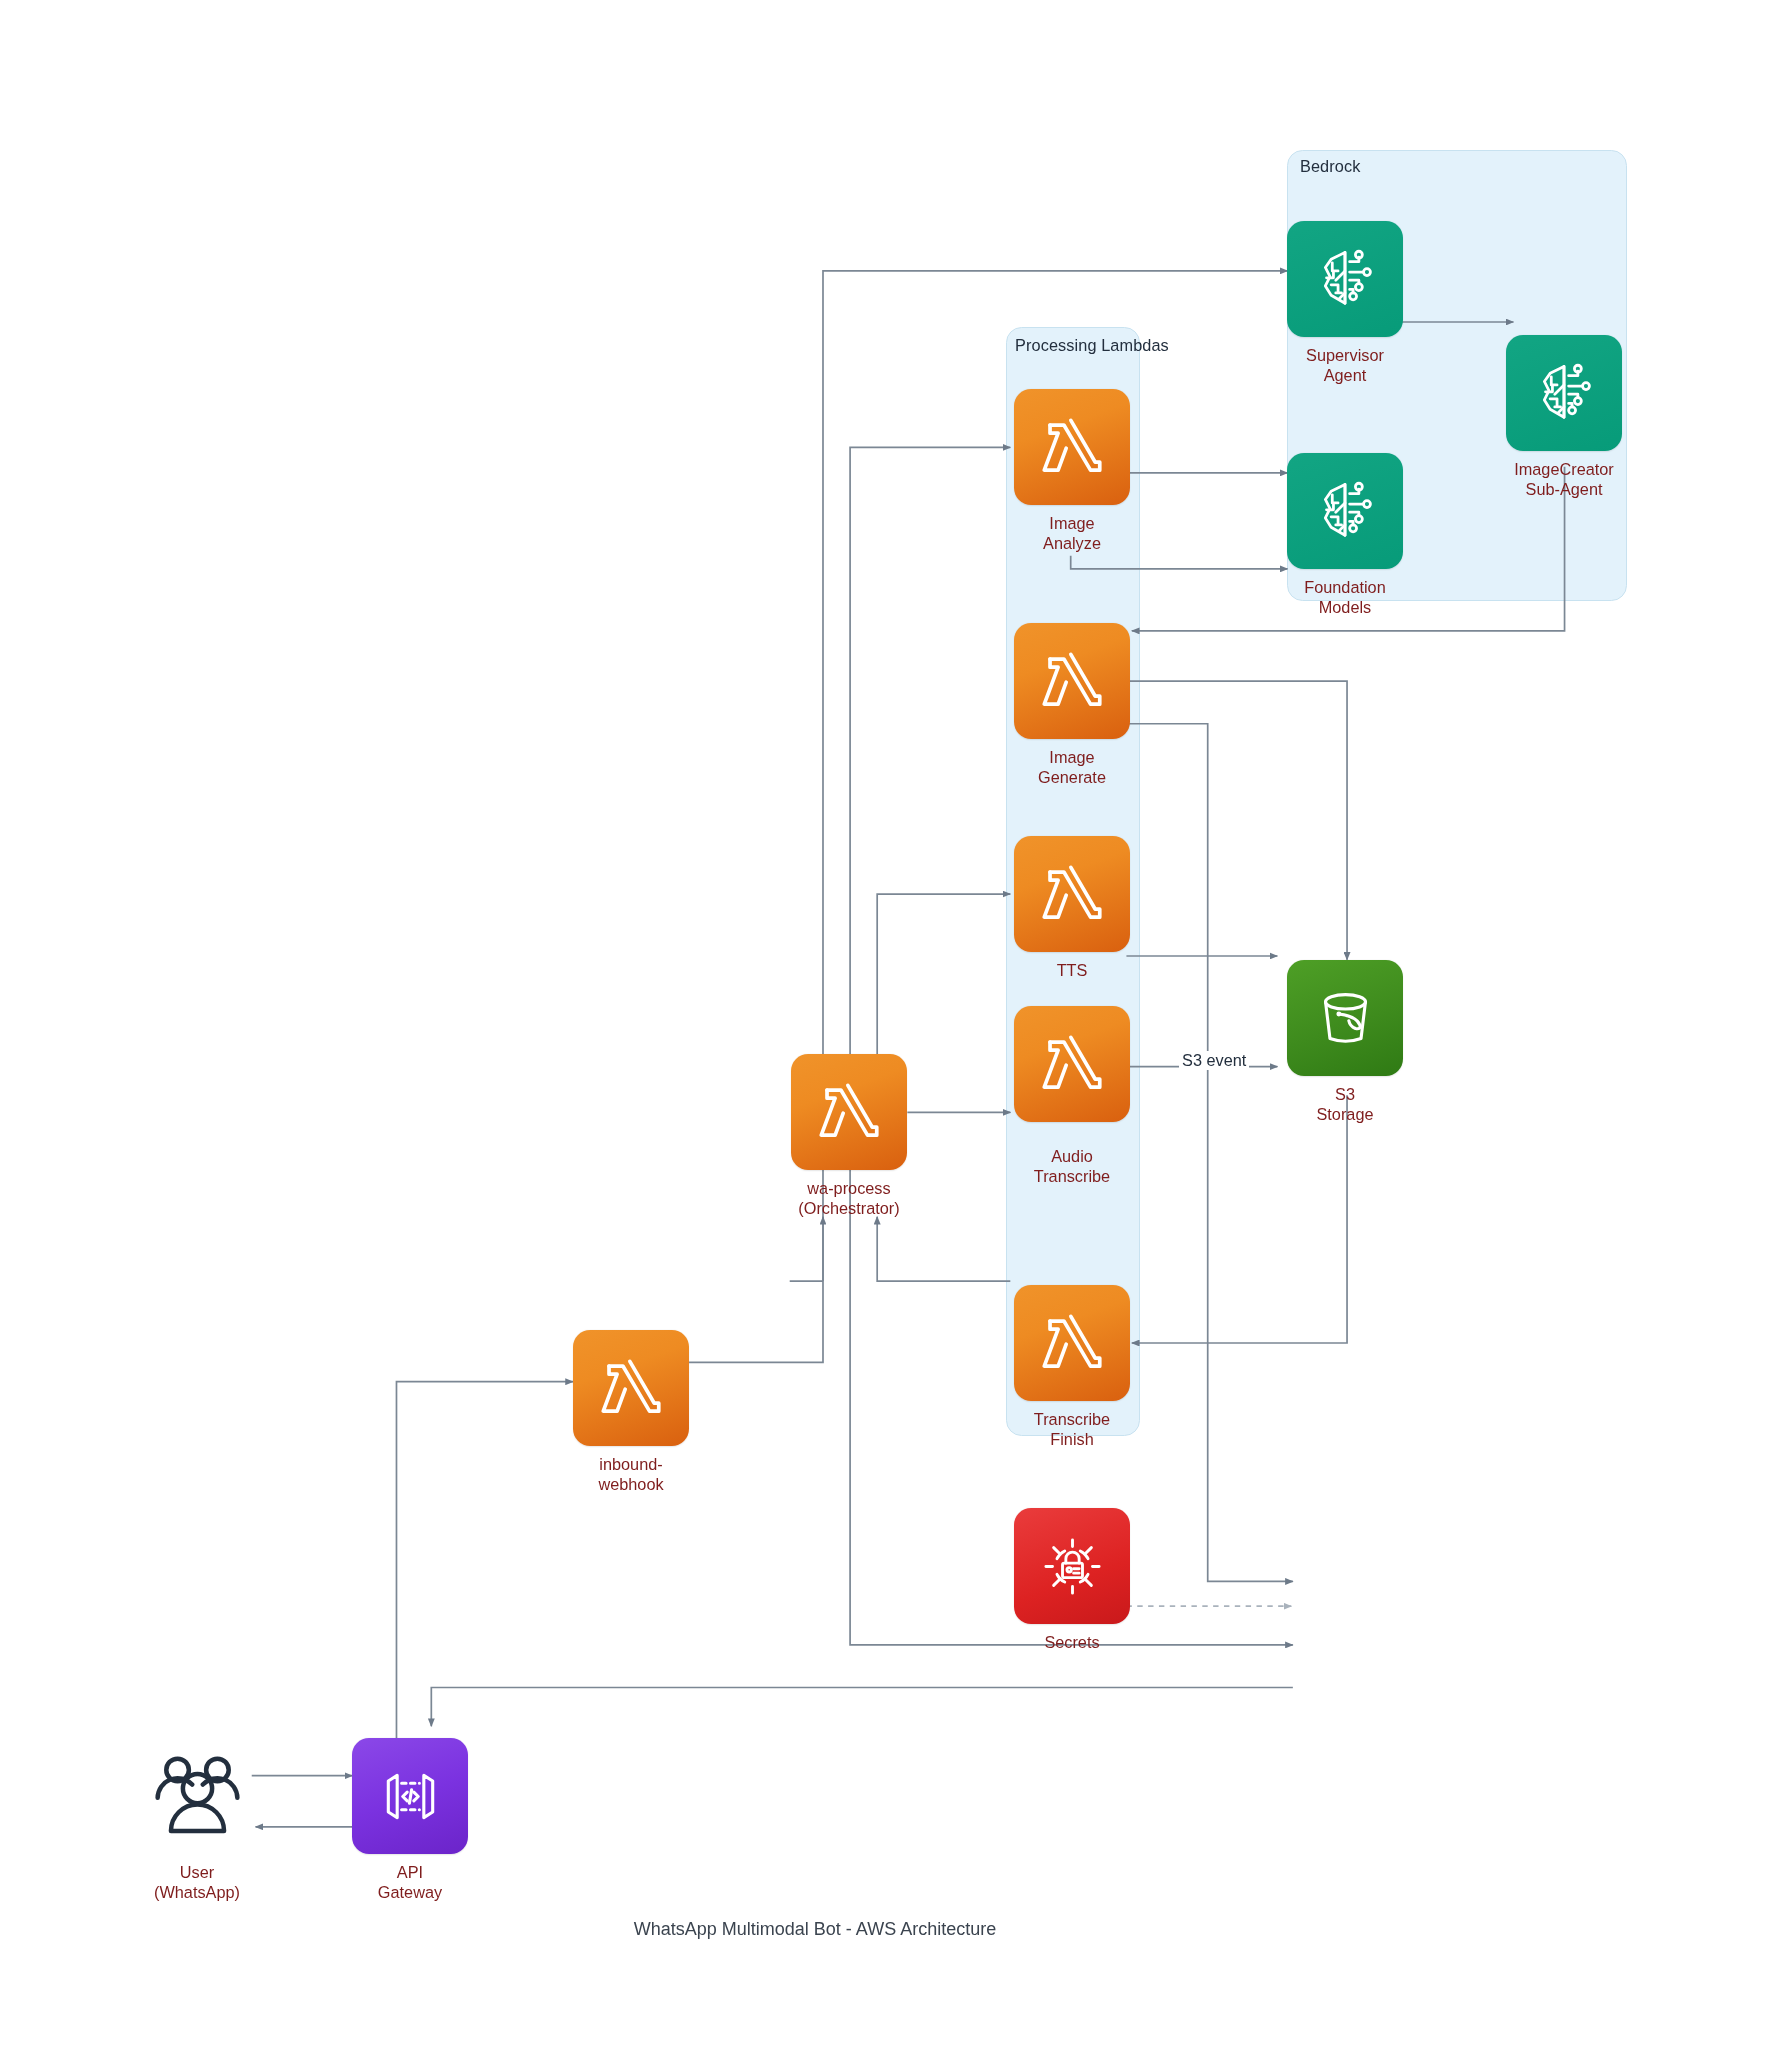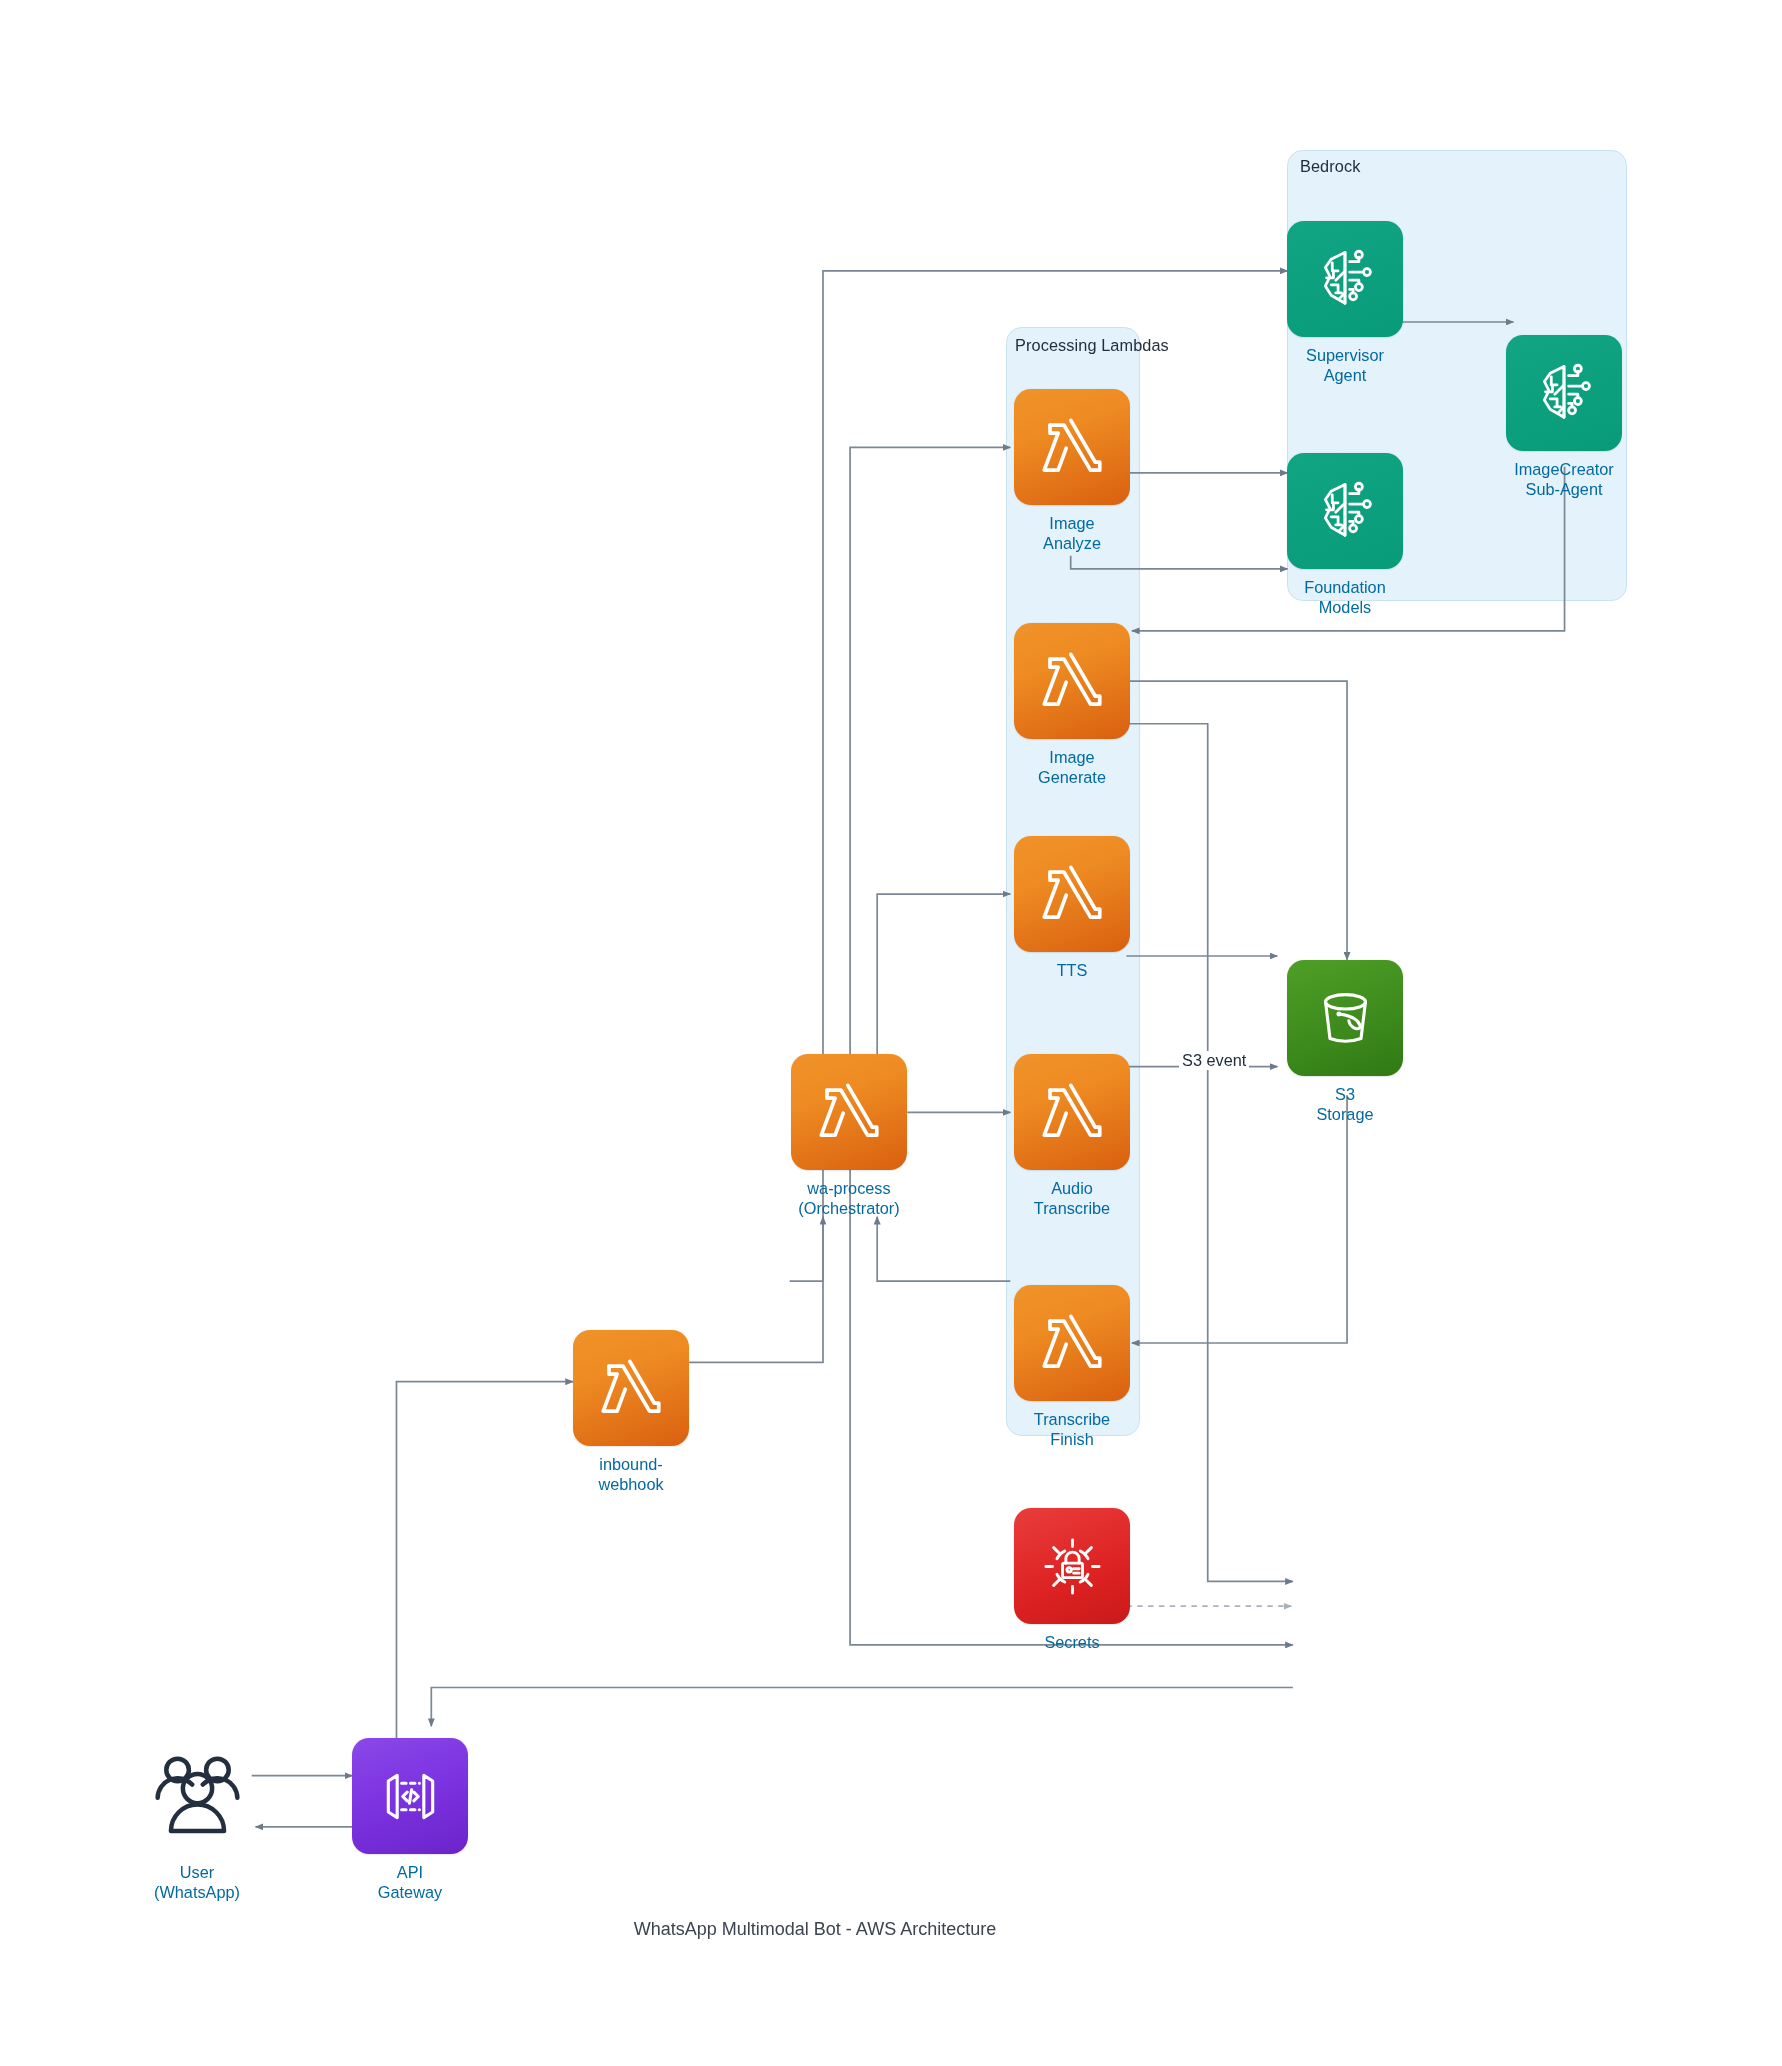--- a/index.html
+++ b/index.html
@@ -16,21 +16,21 @@
   .tile{width:116px;height:116px;border-radius:17px;display:flex;align-items:center;justify-content:center;
         box-shadow:0 0.8px 1.5px rgba(0,0,0,.10);}
   .tile svg{display:block;}
   .tile.lambda{background:linear-gradient(160deg,#f0932a 0%,#ee8b22 35%,#d9600f 100%);}
   .tile.bedrock{background:#0f9e7e;background:linear-gradient(160deg,#12a583 0%,#079b79 100%);}
   .tile.s3{background:linear-gradient(160deg,#4e9f26 0%,#3e8b1d 55%,#2f7a14 100%);}
   .tile.secrets{background:linear-gradient(160deg,#ea3c3c 0%,#dd2222 60%,#c9191b 100%);}
   .tile.apigw{background:linear-gradient(160deg,#8b48e8 0%,#7b32e0 50%,#6b24c9 100%);}
   .tile.plain{background:transparent;box-shadow:none;}
 
-  .caption{margin-top:9.3px;text-align:center;font-size:16.3px;line-height:1.22;color:#0369a1;white-space:pre-line;}
+  .caption{margin-top:9.3px;text-align:center;font-size:16.3px;line-height:1.22;color:#7f1d1d;white-space:pre-line;}
 
   .edge-label{position:absolute;font-size:16.3px;color:#232f3e;background:#ffffff;padding:0 3.1px;}
   .diagram-title{position:absolute;font-size:18px;color:#3b444f;text-align:center;margin-top:32px;}
 </style>
 </head>
 <body>
 
 <div id="canvas">
 
   <div class="group" style="left:1287px;top:150px;width:338px;height:449px;"></div>
@@ -199,21 +199,21 @@
   <div class="node" style="left:1014px;top:836px;">
     <div class="tile lambda">
       <svg width="74" height="74" viewBox="0 0 64 64" fill="none" stroke="#ffffff" stroke-width="3.2" stroke-linejoin="round" stroke-linecap="round">
         <path d="M13 13 L25 13 L48 52 L56 52 L56 45 L52 45 L31 9"></path>
         <path d="M13 13 L13 20 L20 20 L8 52 L20 52 L27 33"></path>
       </svg>
     </div>
     <div class="caption">TTS</div>
   </div>
 
-  <div class="node" style="left:1014px;top:1054px;">
+  <div class="node" style="left:1014px;top:1006px;gap:16px;">
     <div class="tile lambda">
       <svg width="74" height="74" viewBox="0 0 64 64" fill="none" stroke="#ffffff" stroke-width="3.2" stroke-linejoin="round" stroke-linecap="round">
         <path d="M13 13 L25 13 L48 52 L56 52 L56 45 L52 45 L31 9"></path>
         <path d="M13 13 L13 20 L20 20 L8 52 L20 52 L27 33"></path>
       </svg>
     </div>
     <div class="caption">Audio
 Transcribe</div>
   </div>
 

